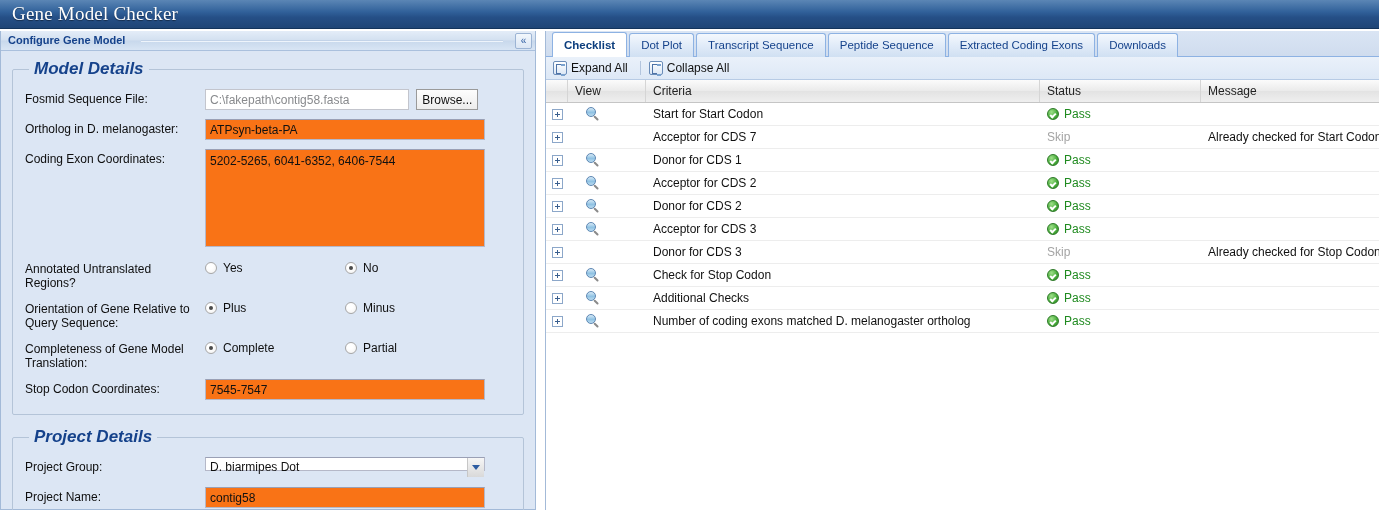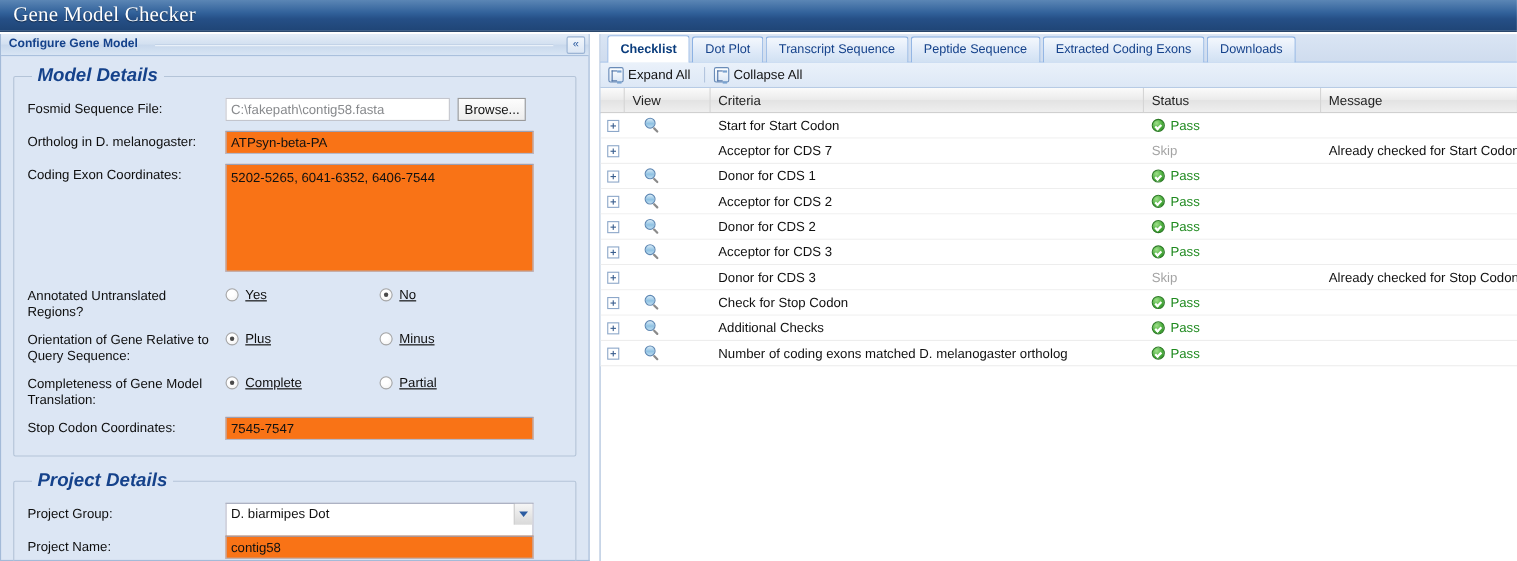--- a/index.html
+++ b/index.html
@@ -99,38 +99,38 @@
     font-size: 12px; color: #111;
     height: 21px; padding: 0 5px;
     margin-left: 4px;
     border: 1px solid #9a9a9a;
     background: linear-gradient(to bottom,#fdfdfd,#ededed);
     cursor: pointer; vertical-align: top;
   }
 
   
   .radiorow { display: flex; align-items: flex-start; }
-  .radio-opt { display: flex; align-items: center; width: 140px; padding-top: 2px; text-decoration: underline; }
+  .radio-opt { display: flex; align-items: center; width: 140px; padding-top: 2px; }
   .rb {
     width: 12px; height: 12px; border-radius: 50%;
     border: 1px solid #a6a6a6;
     background: radial-gradient(circle at 40% 35%, #ffffff 30%, #f0f0f0 100%);
     position: relative; flex: 0 0 12px;
     cursor: pointer;
   }
   .rb.on::after {
     content: ""; position: absolute; left: 3px; top: 3px;
     width: 4px; height: 4px; border-radius: 50%; background: #4a4a4a;
   }
   .rb-lbl { margin-left: 6px; font-size: 12px; color: #0e0e0e; }
 
   
   .selwrap { position: relative; width: 280px; height: 21px; }
   .selwrap .selbox {
-    width: 280px; height: 31px;
+    width: 280px; height: 14px;
     border: 1px solid #b5b8c8; border-top-color: #9aa0b5;
     background: #fff;
     font-size: 12px; color: #111; line-height: 19px; padding-left: 4px;
   }
   .selwrap .arrow {
     position: absolute; right: 1px; top: 1px; width: 17px; height: 19px;
     background: linear-gradient(to bottom,#f6f6f6,#d9d9d9);
     border-left: 1px solid #c7c7c7;
     cursor: pointer;
   }

